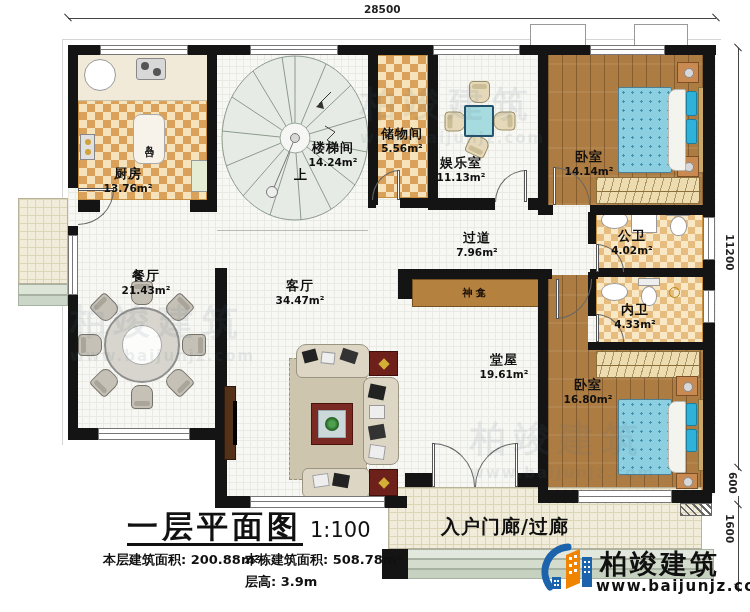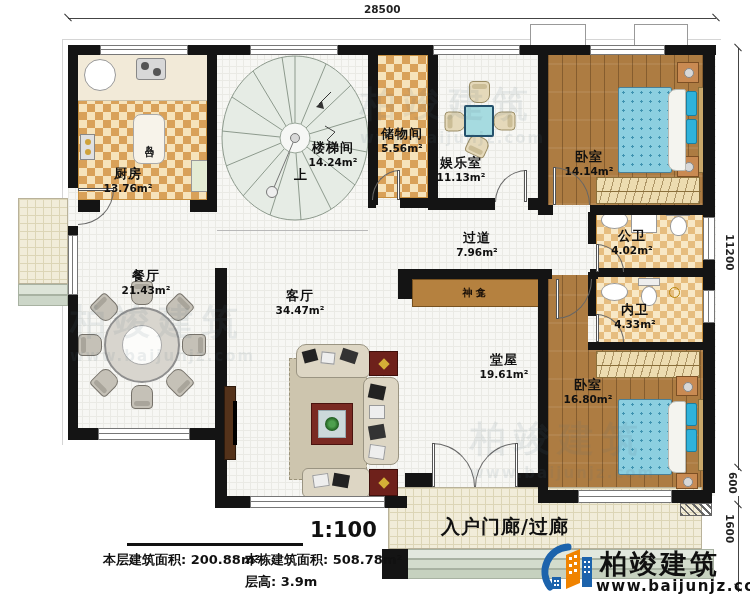--- a/index.html
+++ b/index.html
@@ -49,21 +49,21 @@
   .dimline{background:#444;z-index:20;}
   .tick{width:10px;height:1px;background:#333;transform:rotate(45deg);z-index:21;}
   .dimtext{font-size:10.5px;font-weight:bold;color:#222;background:#fff;z-index:22;padding:0 2px;}
   .dimtext.vert{writing-mode:vertical-rl;padding:2px 0;}
   
   .wm{z-index:70;opacity:.10;color:#55707f;font-weight:900;pointer-events:none;white-space:nowrap;}
   .wm-name{font-size:36px;letter-spacing:8px;}
   .wm-url{font-size:15px;letter-spacing:2px;}
   
   .tb-title{font-size:31px;font-weight:900;color:#111;letter-spacing:4px;z-index:80;white-space:nowrap;}
-  .tb-scale{font-size:21px;font-weight:bold;color:#111;z-index:80;}
+  .tb-scale{font-size:21px;font-weight:normal;color:#111;z-index:80;}
   .tb-underline{background:#111;z-index:80;}
   .stat{font-size:13px;font-weight:bold;color:#111;z-index:80;white-space:nowrap;}
   .brand-name{font-size:27px;font-weight:900;color:#101010;letter-spacing:3px;z-index:80;white-space:nowrap;}
   .brand-url{font-size:15px;font-weight:900;color:#101010;letter-spacing:1.5px;z-index:80;white-space:nowrap;}
   .outline{border:1px solid #d5d5d5;z-index:0;}
   .bay{background:#fff;border:1px solid #999;z-index:5;}
   .hatch{background:repeating-linear-gradient(45deg,#666 0 2px,transparent 2px 5px);border:1px solid #666;z-index:5;}
 </style>
 </head>
 <body>
@@ -335,21 +335,21 @@
       <div class="rarea">16.80m²</div>
   </div>
   <div class="a rlabel" style="left:477px;top:230px">
     <div class="rname">过道</div>
       <div class="rarea">7.96m²</div>
   </div>
   <div class="a rlabel" style="left:504px;top:352px">
     <div class="rname">堂屋</div>
       <div class="rarea">19.61m²</div>
   </div>
-  <div class="a rlabel" style="left:300px;top:288px">
+  <div class="a rlabel" style="left:300px;top:278px">
     <div class="rname">客厅</div>
       <div class="rarea">34.47m²</div>
   </div>
   <div class="a rlabel" style="left:146px;top:268px">
     <div class="rname">餐厅</div>
       <div class="rarea">21.43m²</div>
   </div>
   <div class="a rlabel" style="left:505px;top:515px">
     <div class="rname" style="font-size:19px">入户门廊/过廊</div>
   </div>
@@ -374,20 +374,21 @@
   </div>
   <div class="a wm" style="left:360px;top:80px">
     <div class="wm-name">柏竣建筑</div>
     <div class="wm-url">www.baijunjz.com</div>
   </div>
   <div class="a wm" style="left:470px;top:415px">
     <div class="wm-name">柏竣建筑</div>
     <div class="wm-url">www.baijunjz.com</div>
   </div>
 
+  <div class="a tb-title" style="left:127px;top:506px">一层平面图</div>
   <div class="a tb-scale" style="left:310px;top:518px">1:100</div>
   <div class="a tb-underline" style="left:127px;top:543px;width:176px;height:3px"></div>
   <div class="a stat" style="left:103px;top:551px">
     <span>本层建筑面积:</span> <span>200.88m²</span>
   </div>
   <div class="a stat" style="left:245px;top:551px">
     <span>本栋建筑面积:</span> <span>508.78m²</span>
   </div>
   <div class="a stat" style="left:245px;top:573px">
     <span>层高:</span> <span>3.9m</span>

